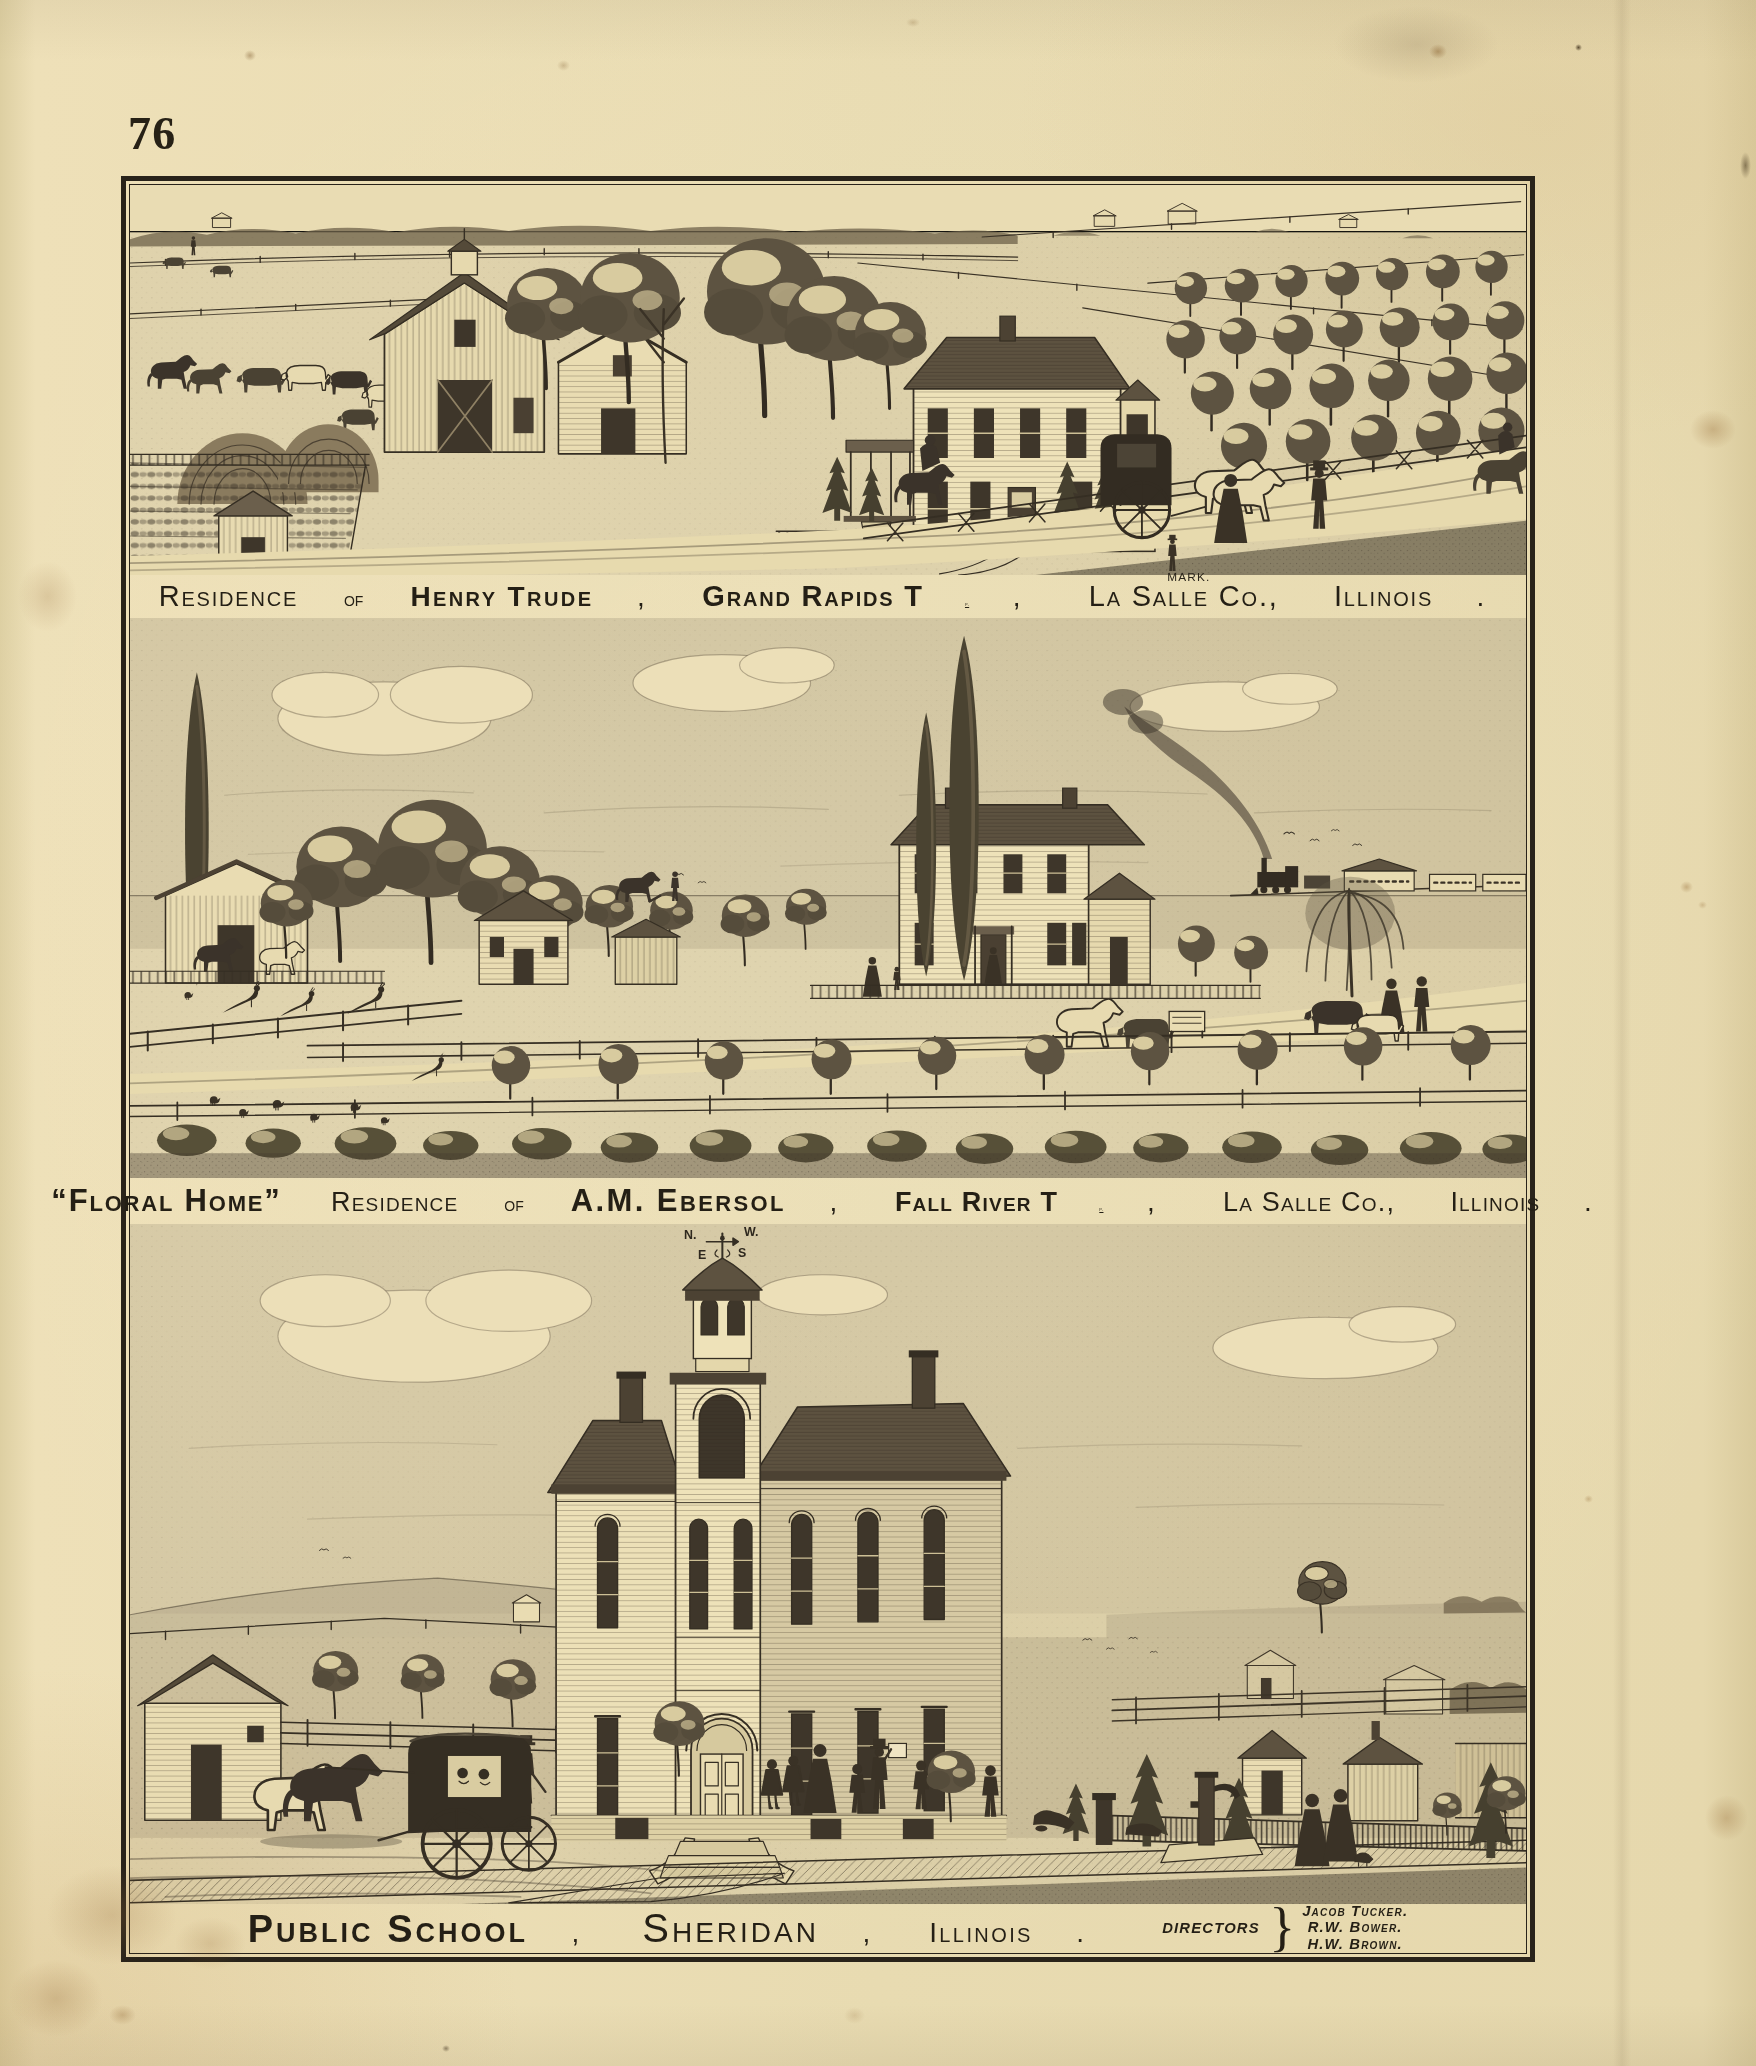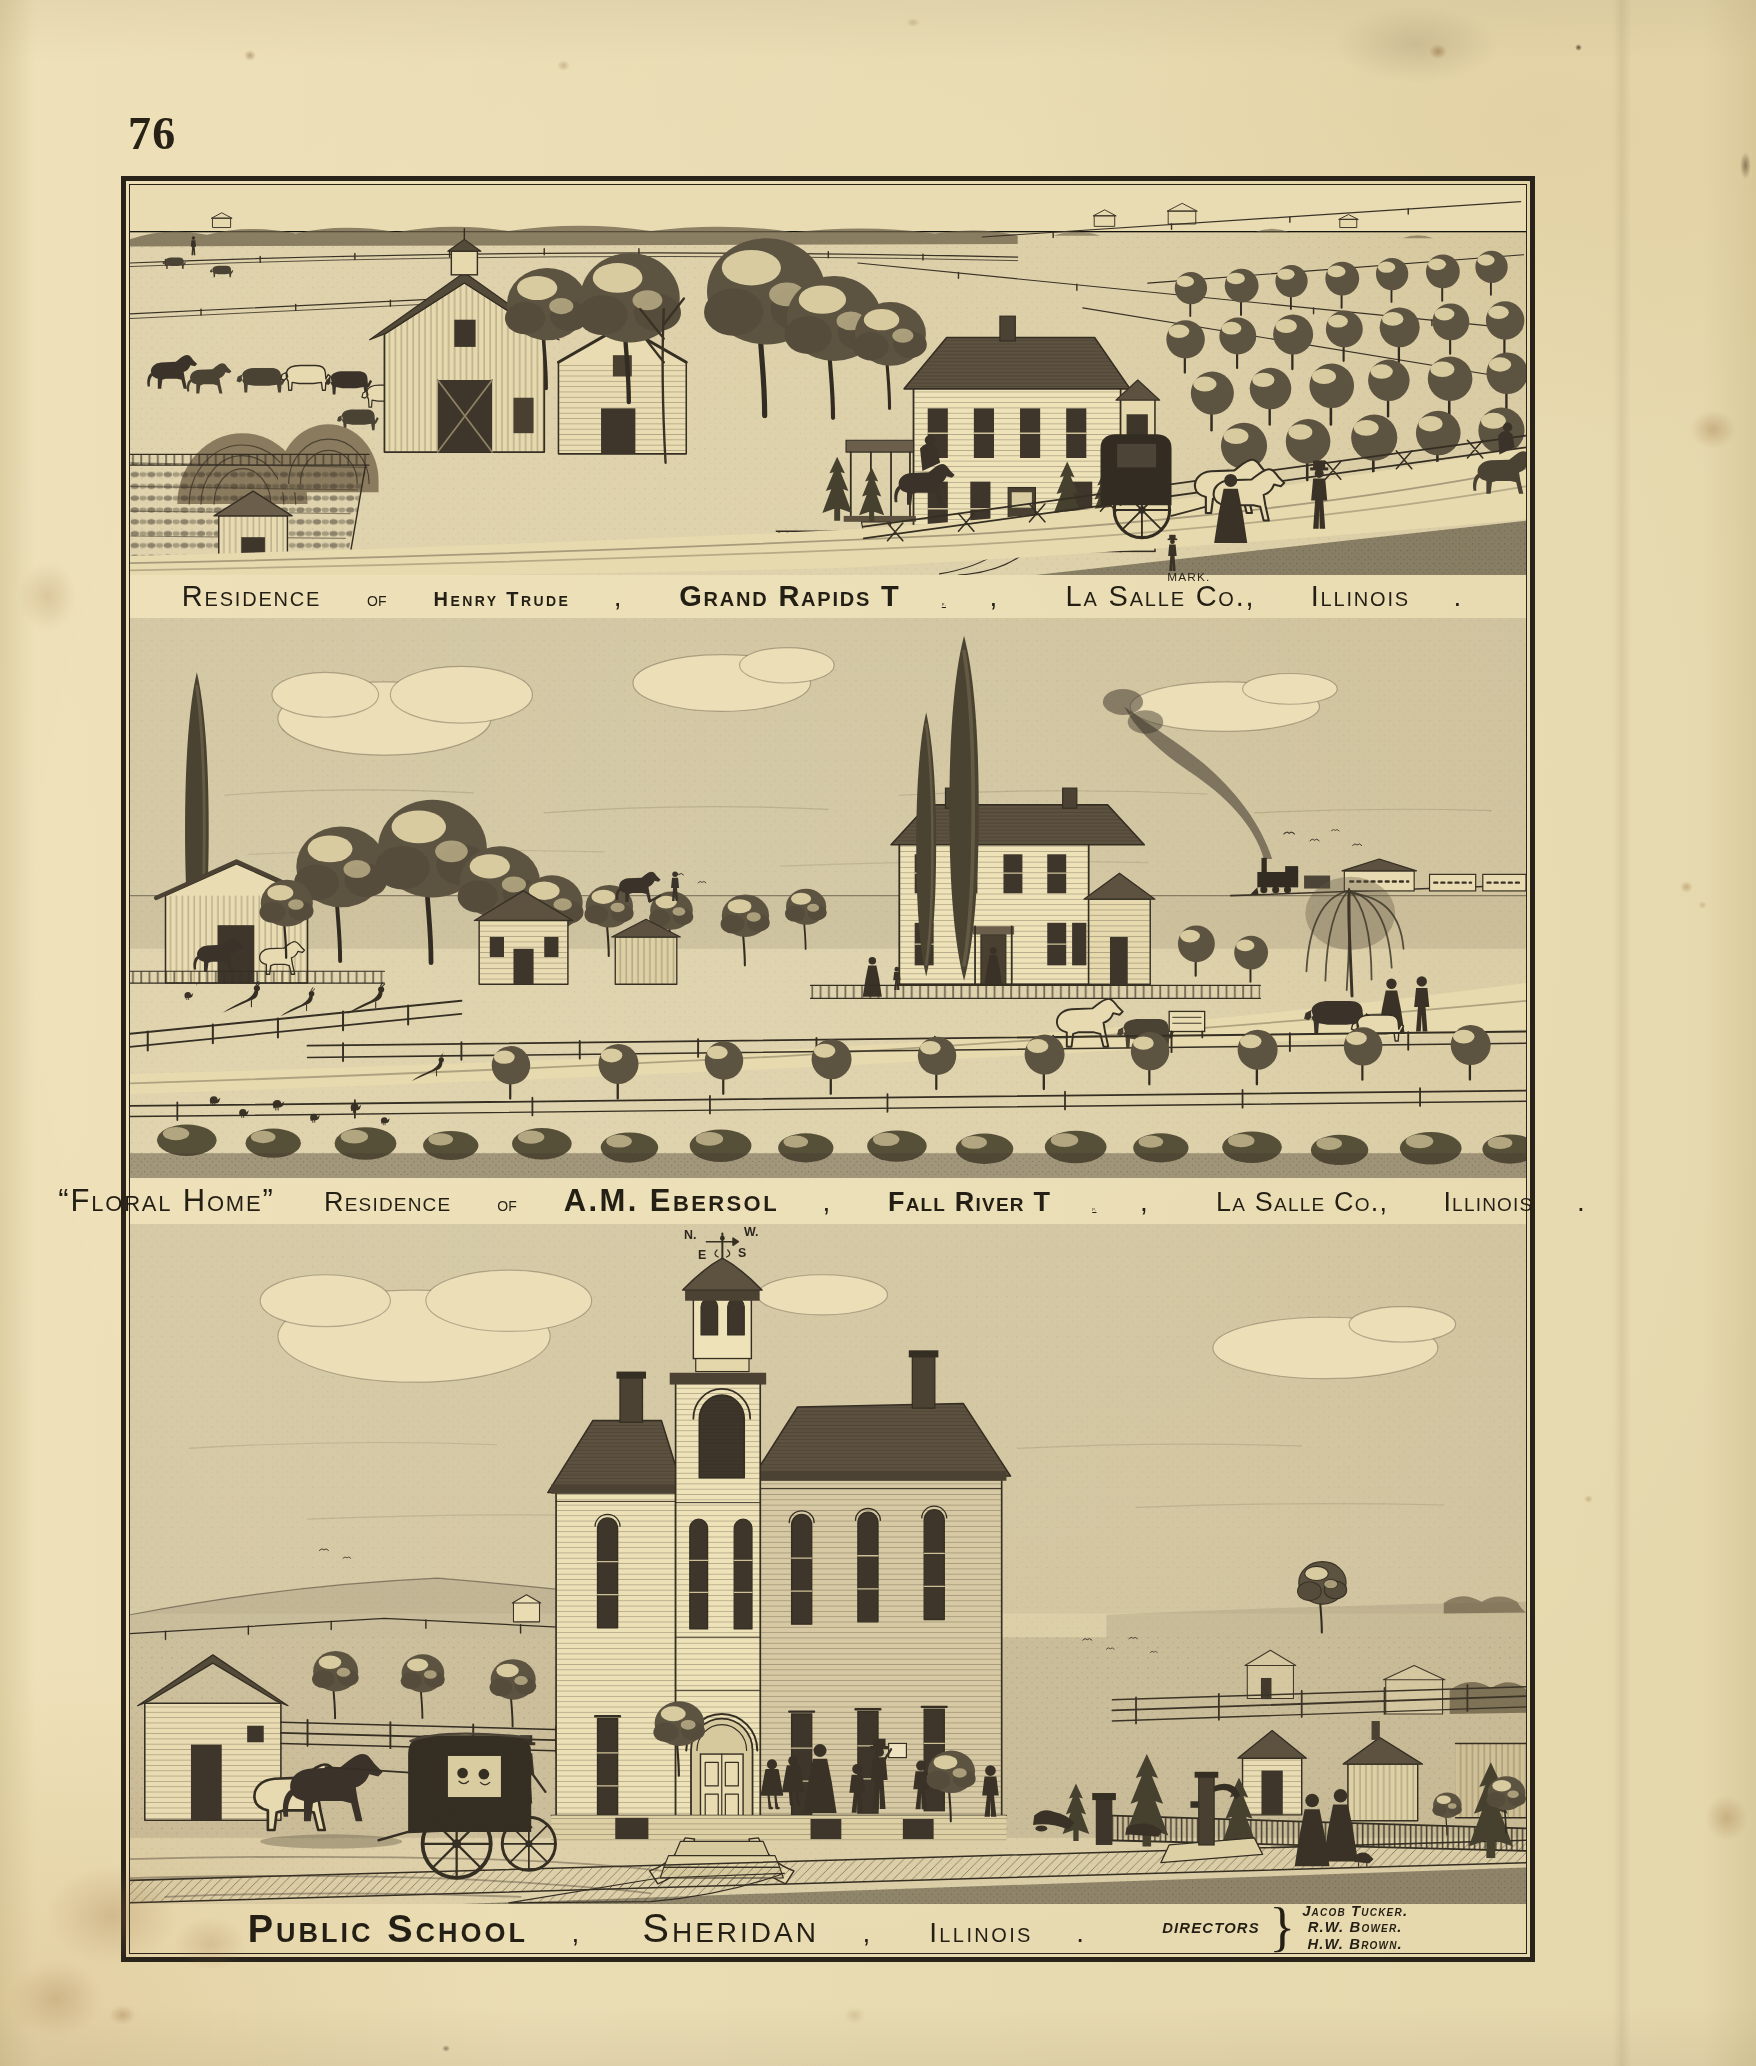--- a/index.html
+++ b/index.html
@@ -26,23 +26,23 @@
   .p1{height:390px;} .p2{height:560px;} .p3{height:680px;}
   .panel svg{display:block;width:100%;height:100%;}
   svg path,svg line,svg polyline{stroke-linecap:round;stroke-linejoin:round;}
   .caption{position:relative;display:flex;align-items:center;justify-content:center;
     color:#241f15;white-space:nowrap;}
   .c1{height:43px;} .c2{height:46px;} .c3{height:48px;}
   .cap-line{display:flex;align-items:baseline;font-variant:small-caps;gap:40px;}
   .sc{font-size:29px;letter-spacing:1.8px;}
   .c2 .sc{font-size:27px;letter-spacing:1.2px;}
   .of{font-size:20px;margin:0 7px 0 5.9px;font-variant:small-caps;}
-  .nm{font-weight:700;font-size:20px;letter-spacing:2.4px;font-variant:small-caps;}
+  .nm{font-weight:700;font-size:28px;letter-spacing:2.4px;font-variant:small-caps;}
   .c2 .nm{font-size:31px;}
-  .qt{font-weight:400;font-size:31px;letter-spacing:1.8px;font-variant:small-caps;margin-right:9.4px;}
+  .qt{font-weight:700;font-size:31px;letter-spacing:1.8px;font-variant:small-caps;margin-right:9.4px;}
   .sep{margin:0 13px 0 3.5px;font-size:28px;}
   .sp{margin-left:4.7px;font-weight:bold;}
   .gap{margin-left:15.3px;}
   .sup{font-size:58%;vertical-align:5.9px;text-decoration:underline;margin-left:1.2px;}
   .mark-label{position:absolute;left:74.3%;top:-4.7px;font-size:11.8px;letter-spacing:1.2px;color:#2a241a;}
   .c3 .title{font-weight:700;font-size:38px;letter-spacing:3px;font-variant:small-caps;}
   .c3 .town{font-size:40px;letter-spacing:3px;font-variant:small-caps;margin-left:10px;}
   .c3 .state{font-size:28px;letter-spacing:2.4px;font-variant:small-caps;margin-left:5.9px;}
   .dir{display:flex;align-items:center;margin-left:65px;}
   .dir-label{font-style:italic;font-weight:700;font-size:14.8px;letter-spacing:1.2px;text-transform:uppercase;}

